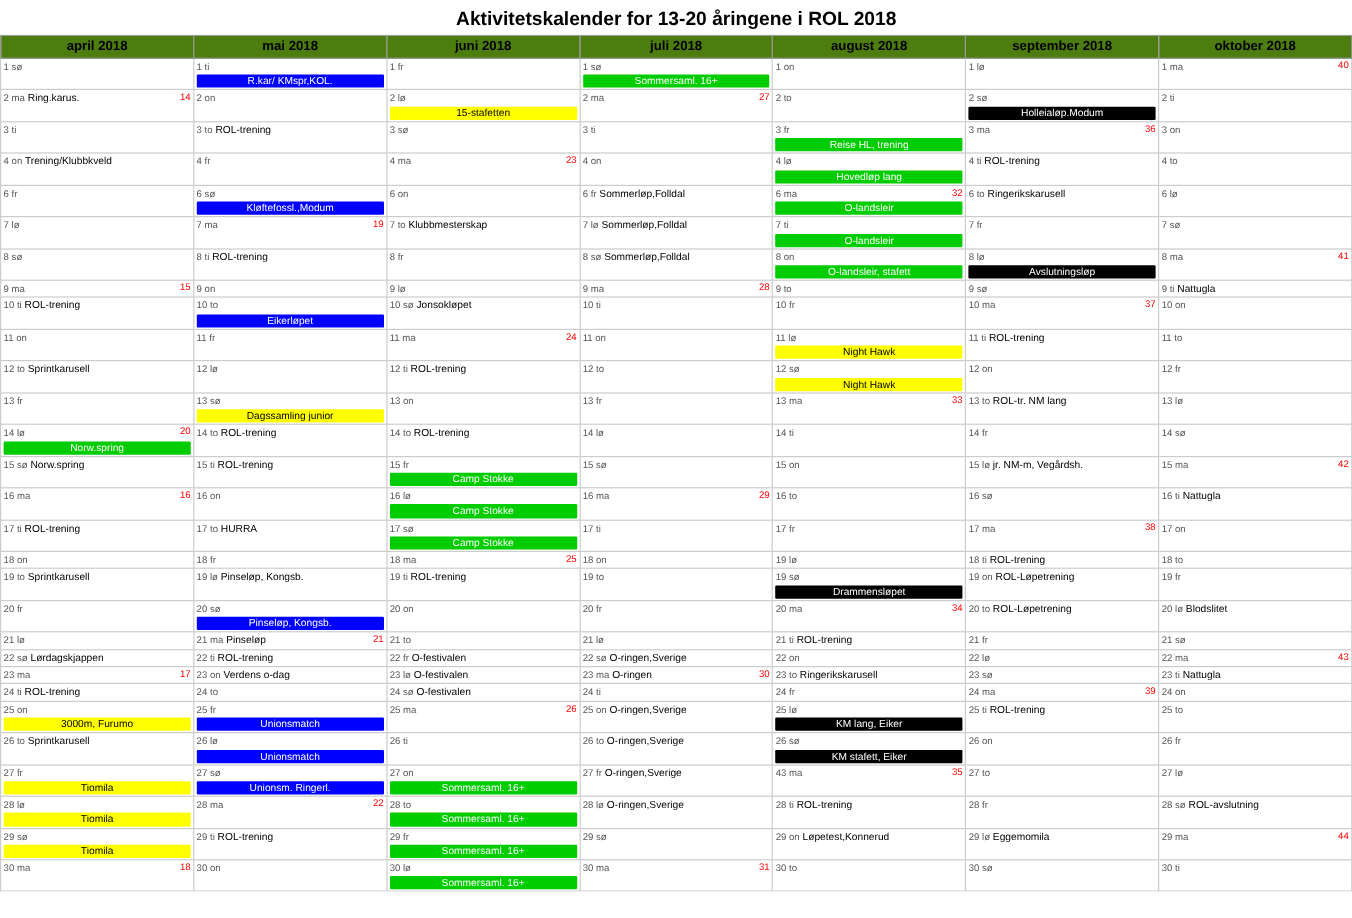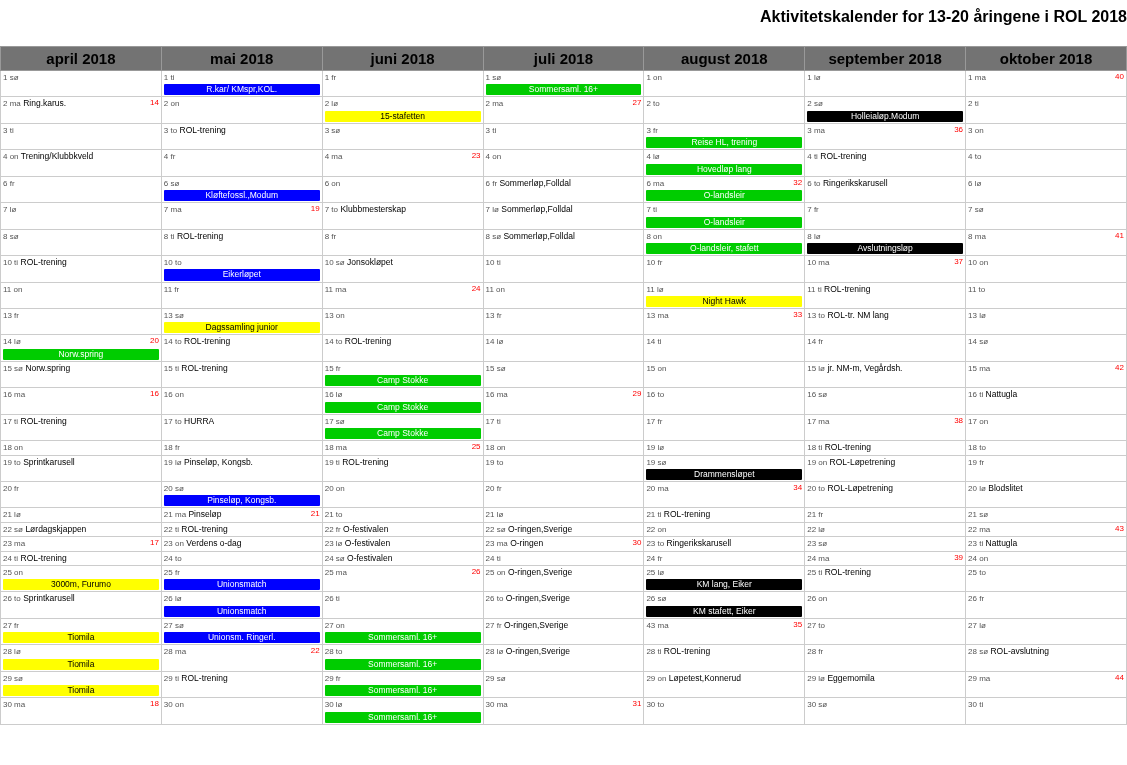--- a/index.html
+++ b/index.html
@@ -1,20 +1,20 @@
 <!DOCTYPE html>
 <html><head>
   <meta charset="utf-8">
   <style>
     * { box-sizing: border-box; margin: 0; padding: 0; }
     body { font-family: Arial, sans-serif; background: #fff; font-size: 9px; }
-    h1 { text-align: right; font-size: 16px; font-weight: bold; padding: 8px 0 20px; }
+    h1 { text-align: center; font-size: 16px; font-weight: bold; padding: 8px 0 3px; }
     .calendar-container { width: 1127px; overflow-x: auto; }
     table { border-collapse: collapse; width: 100%; table-layout: fixed; }
-    th { background: #737373; color: #000; font-weight: bold; text-align: center; font-size: 15px; padding: 3px; border: 1px solid #999; }
+    th { background: #4d7c0f; color: #000; font-weight: bold; text-align: center; font-size: 11px; padding: 3px; border: 1px solid #999; }
     td { border: 1px solid #ccc; vertical-align: top; padding: 1px 2px; min-height: 14px; font-size: 8.5px; line-height: 1.3; position: relative; }
     .day-label { color: #555; font-size: 8px; }
     .week-num { position: absolute; right: 2px; top: 1px; color: #f00; font-size: 8px; }
     .event { display: block; border-radius: 1px; padding: 0 1px; margin-top: 1px; text-align: center; }
     .ev-yellow { background: #ffff00; }
     .ev-green { background: #00cc00; color: #fff; }
     .ev-blue { background: #0000ff; color: #fff; }
     .ev-pink { background: #000000; color: #fff; }
   </style>
 </head>
@@ -101,20 +101,29 @@
     <tr>
       <td><span class="day-label">8 sø</span></td>
       <td><span class="day-label">8 ti</span> ROL-trening</td>
       <td><span class="day-label">8 fr</span></td>
       <td><span class="day-label">8 sø</span> Sommerløp,Folldal</td>
       <td><span class="day-label">8 on</span> <span class="event ev-green">O-landsleir, stafett</span></td>
       <td><span class="day-label">8 lø</span> <span class="event ev-pink">Avslutningsløp</span></td>
       <td><span class="day-label">8 ma</span><span class="week-num">41</span></td>
     </tr>
 
+    <tr>
+      <td><span class="day-label">9 ma</span><span class="week-num">15</span></td>
+      <td><span class="day-label">9 on</span></td>
+      <td><span class="day-label">9 lø</span></td>
+      <td><span class="day-label">9 ma</span><span class="week-num">28</span></td>
+      <td><span class="day-label">9 to</span></td>
+      <td><span class="day-label">9 sø</span></td>
+      <td><span class="day-label">9 ti</span> Nattugla</td>
+    </tr>
 
     <tr>
       <td><span class="day-label">10 ti</span> ROL-trening</td>
       <td><span class="day-label">10 to</span> <span class="event ev-blue">Eikerløpet</span></td>
       <td><span class="day-label">10 sø</span> Jonsokløpet</td>
       <td><span class="day-label">10 ti</span></td>
       <td><span class="day-label">10 fr</span></td>
       <td><span class="day-label">10 ma</span><span class="week-num">37</span></td>
       <td><span class="day-label">10 on</span></td>
     </tr>
@@ -122,20 +131,29 @@
     <tr>
       <td><span class="day-label">11 on</span></td>
       <td><span class="day-label">11 fr</span></td>
       <td><span class="day-label">11 ma</span><span class="week-num">24</span></td>
       <td><span class="day-label">11 on</span></td>
       <td><span class="day-label">11 lø</span> <span class="event ev-yellow">Night Hawk</span></td>
       <td><span class="day-label">11 ti</span> ROL-trening</td>
       <td><span class="day-label">11 to</span></td>
     </tr>
 
+    <tr>
+      <td><span class="day-label">12 to</span> Sprintkarusell</td>
+      <td><span class="day-label">12 lø</span></td>
+      <td><span class="day-label">12 ti</span> ROL-trening</td>
+      <td><span class="day-label">12 to</span></td>
+      <td><span class="day-label">12 sø</span> <span class="event ev-yellow">Night Hawk</span></td>
+      <td><span class="day-label">12 on</span></td>
+      <td><span class="day-label">12 fr</span></td>
+    </tr>
 
     <tr>
       <td><span class="day-label">13 fr</span></td>
       <td><span class="day-label">13 sø</span> <span class="event ev-yellow">Dagssamling junior</span></td>
       <td><span class="day-label">13 on</span></td>
       <td><span class="day-label">13 fr</span></td>
       <td><span class="day-label">13 ma</span><span class="week-num">33</span></td>
       <td><span class="day-label">13 to</span> ROL-tr.  NM lang</td>
       <td><span class="day-label">13 lø</span></td>
     </tr>

